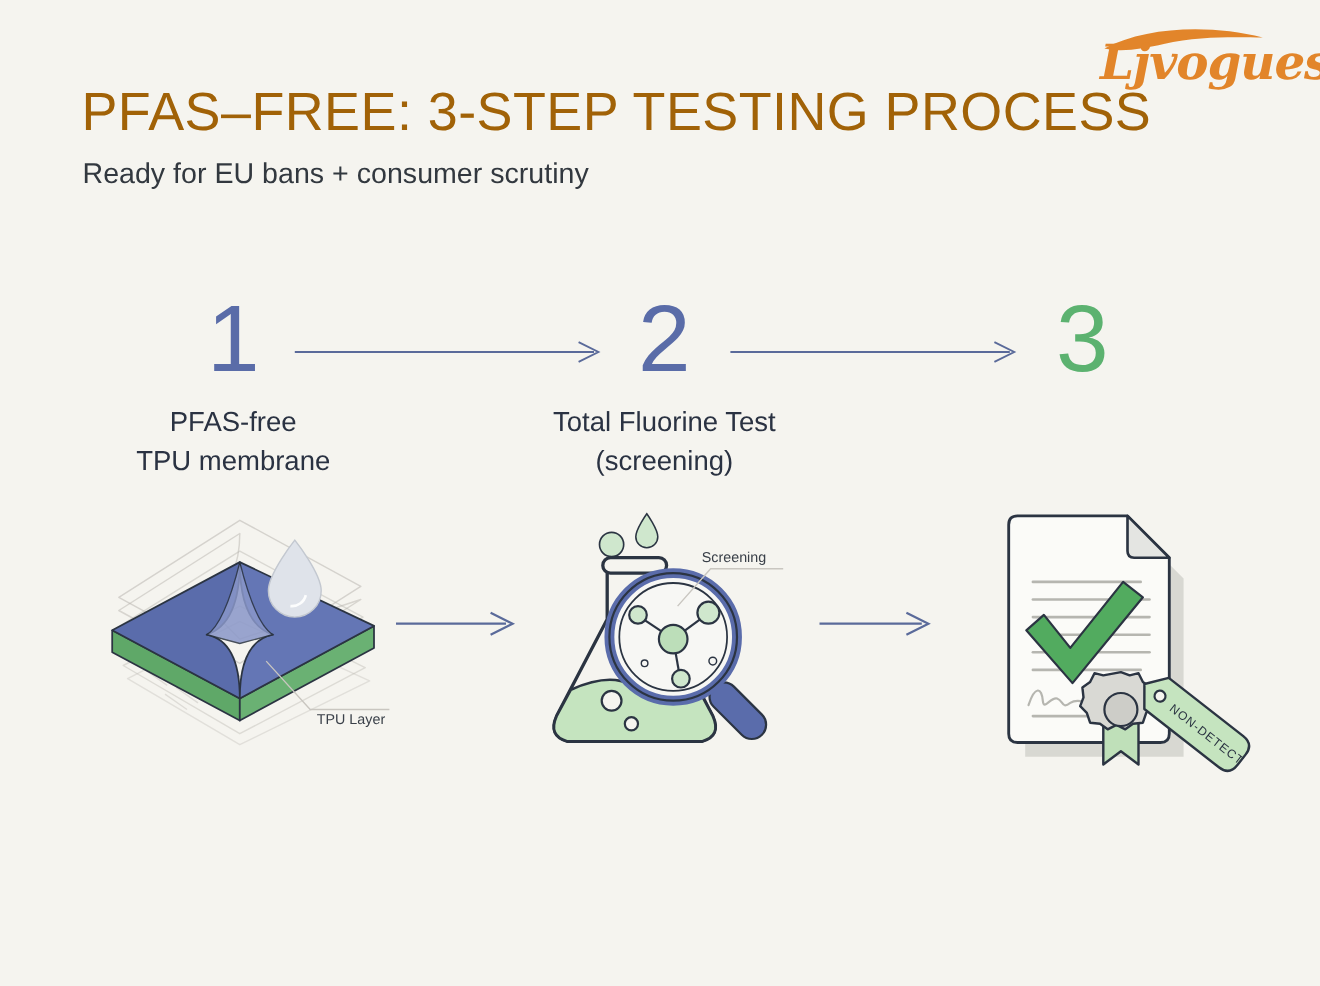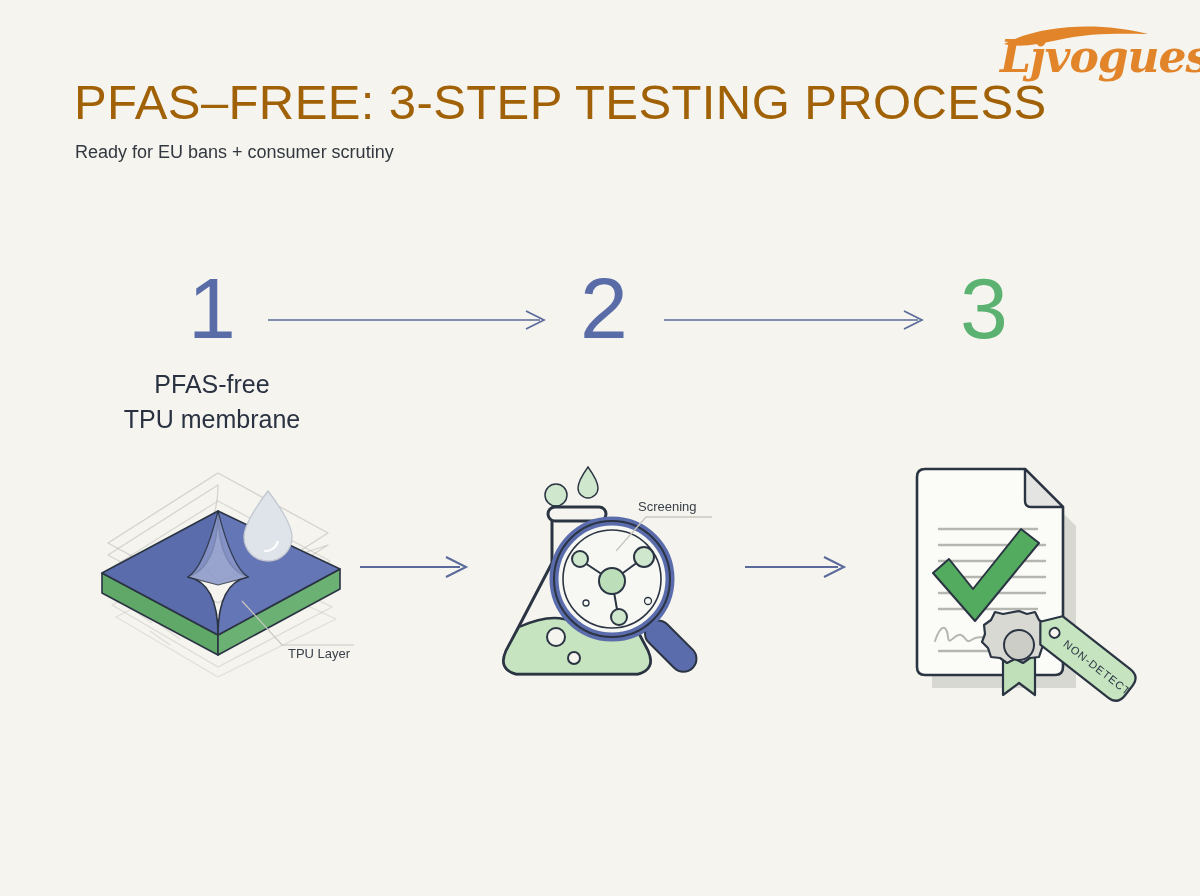--- a/index.html
+++ b/index.html
@@ -46,21 +46,21 @@
     font-size: 49px;
     letter-spacing: 0.4px;
     color: #a16207;
     font-weight: 400;
     white-space: nowrap;
   }
   .subtitle {
     position: absolute;
     left: 75px;
     top: 142px;
-    font-size: 18px;
+    font-size: 26px;
     color: #32383f;
     font-weight: 400;
     white-space: nowrap;
   }
 
   
   .steps {
     position: absolute;
     left: 0;
     top: 268px;
@@ -161,20 +161,22 @@
 TPU membrane</div>
     </div>
 
     <svg class="top-arrow a1" viewBox="0 0 282 20">
       <line x1="0" y1="10" x2="272" y2="10" stroke="#5a6a9a" stroke-width="1.7"></line>
       <polyline points="258,1 276,10 258,19" fill="none" stroke="#5a6a9a" stroke-width="1.7"></polyline>
     </svg>
 
     <div class="step-col c2">
       <div class="step-num">2</div>
+      <div class="step-label">Total Fluorine Test
+(screening)</div>
     </div>
 
     <svg class="top-arrow a2" viewBox="0 0 264 20">
       <line x1="0" y1="10" x2="254" y2="10" stroke="#5a6a9a" stroke-width="1.7"></line>
       <polyline points="240,1 258,10 240,19" fill="none" stroke="#5a6a9a" stroke-width="1.7"></polyline>
     </svg>
 
     <div class="step-col c3">
       <div class="step-num green">3</div>
     </div>

